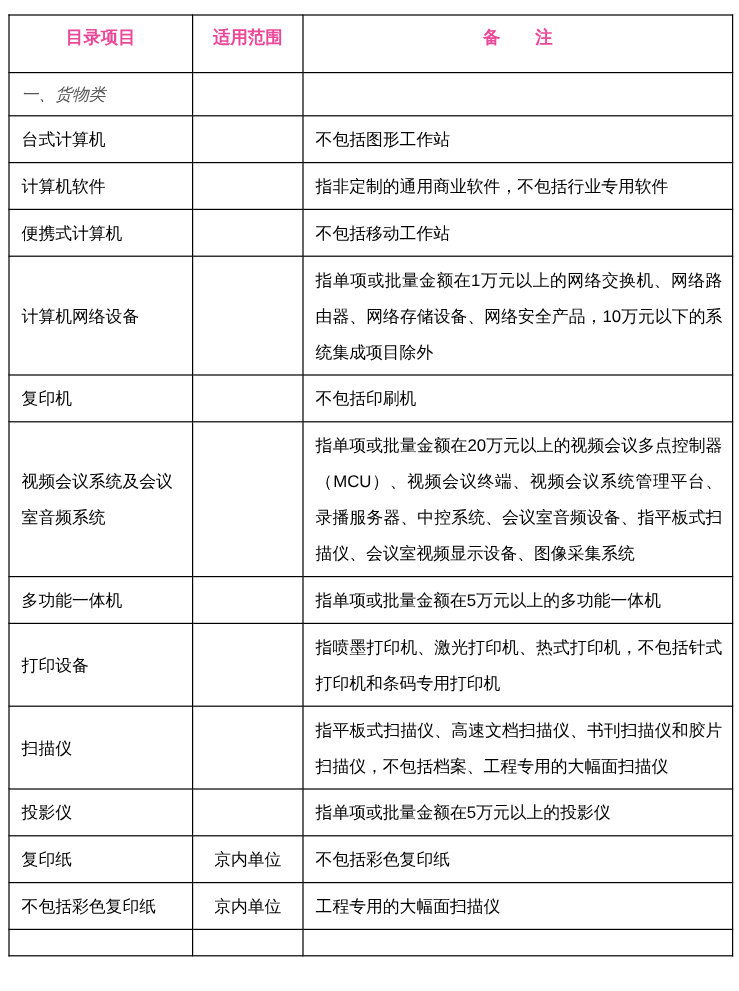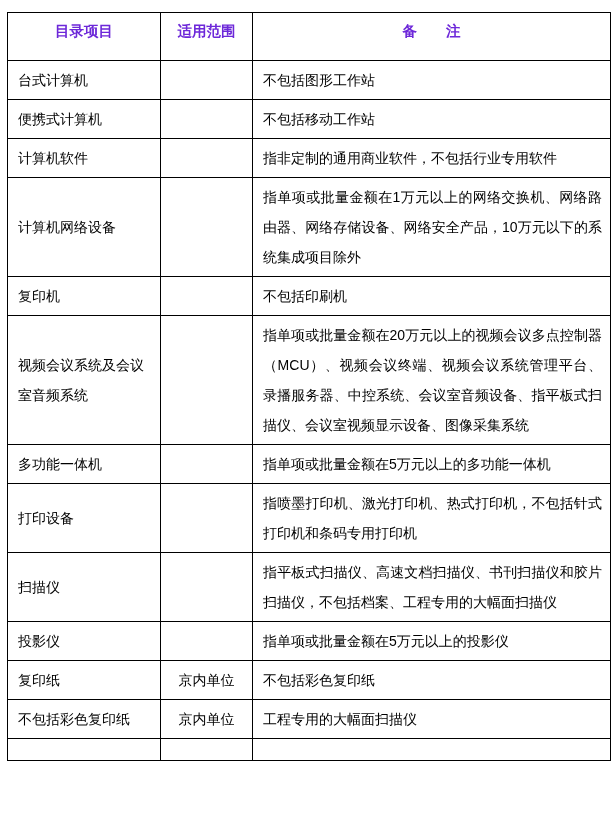--- a/index.html
+++ b/index.html
@@ -28,21 +28,21 @@
   col.c3 { width: 358px; }
   th, td {
     border: 1px solid #000000;
     box-sizing: border-box;
     word-break: break-all;
   }
   th {
     height: 48px;
     font-size: 14.5px;
     font-weight: bold;
-    color: #6d28d9;
+    color: #ec4899;
     text-align: center;
     vertical-align: middle;
     padding: 0 2px 10px 2px;
   }
   td {
     font-size: 14px;
     color: #000000;
     line-height: 30px;
     vertical-align: middle;
     padding: 4px 6px 4px 10px;
@@ -77,34 +77,39 @@
       <col class="c3">
     </colgroup>
     <thead>
       <tr>
         <th>目录项目</th>
         <th>适用范围</th>
         <th>备　　注</th>
       </tr>
     </thead>
     <tbody>
+        <tr class="section-row">
+          <td class="item-cell">一、货物类</td>
+          <td class="scope-cell"></td>
+          <td class="note-cell"></td>
+        </tr>
         <tr>
           <td class="item-cell">台式计算机</td>
           <td class="scope-cell"></td>
           <td class="note-cell">不包括图形工作站</td>
         </tr>
         <tr>
+          <td class="item-cell">计算机软件</td>
+          <td class="scope-cell"></td>
+          <td class="note-cell">指非定制的通用商业软件，不包括行业专用软件</td>
+        </tr>
+        <tr>
           <td class="item-cell">便携式计算机</td>
           <td class="scope-cell"></td>
           <td class="note-cell">不包括移动工作站</td>
-        </tr>
-        <tr>
-          <td class="item-cell">计算机软件</td>
-          <td class="scope-cell"></td>
-          <td class="note-cell">指非定制的通用商业软件，不包括行业专用软件</td>
         </tr>
         <tr>
           <td class="item-cell">计算机网络设备</td>
           <td class="scope-cell"></td>
           <td class="note-cell">指单项或批量金额在1万元以上的网络交换机、网络路由器、网络存储设备、网络安全产品，10万元以下的系统集成项目除外</td>
         </tr>
         <tr>
           <td class="item-cell">复印机</td>
           <td class="scope-cell"></td>
           <td class="note-cell">不包括印刷机</td>

